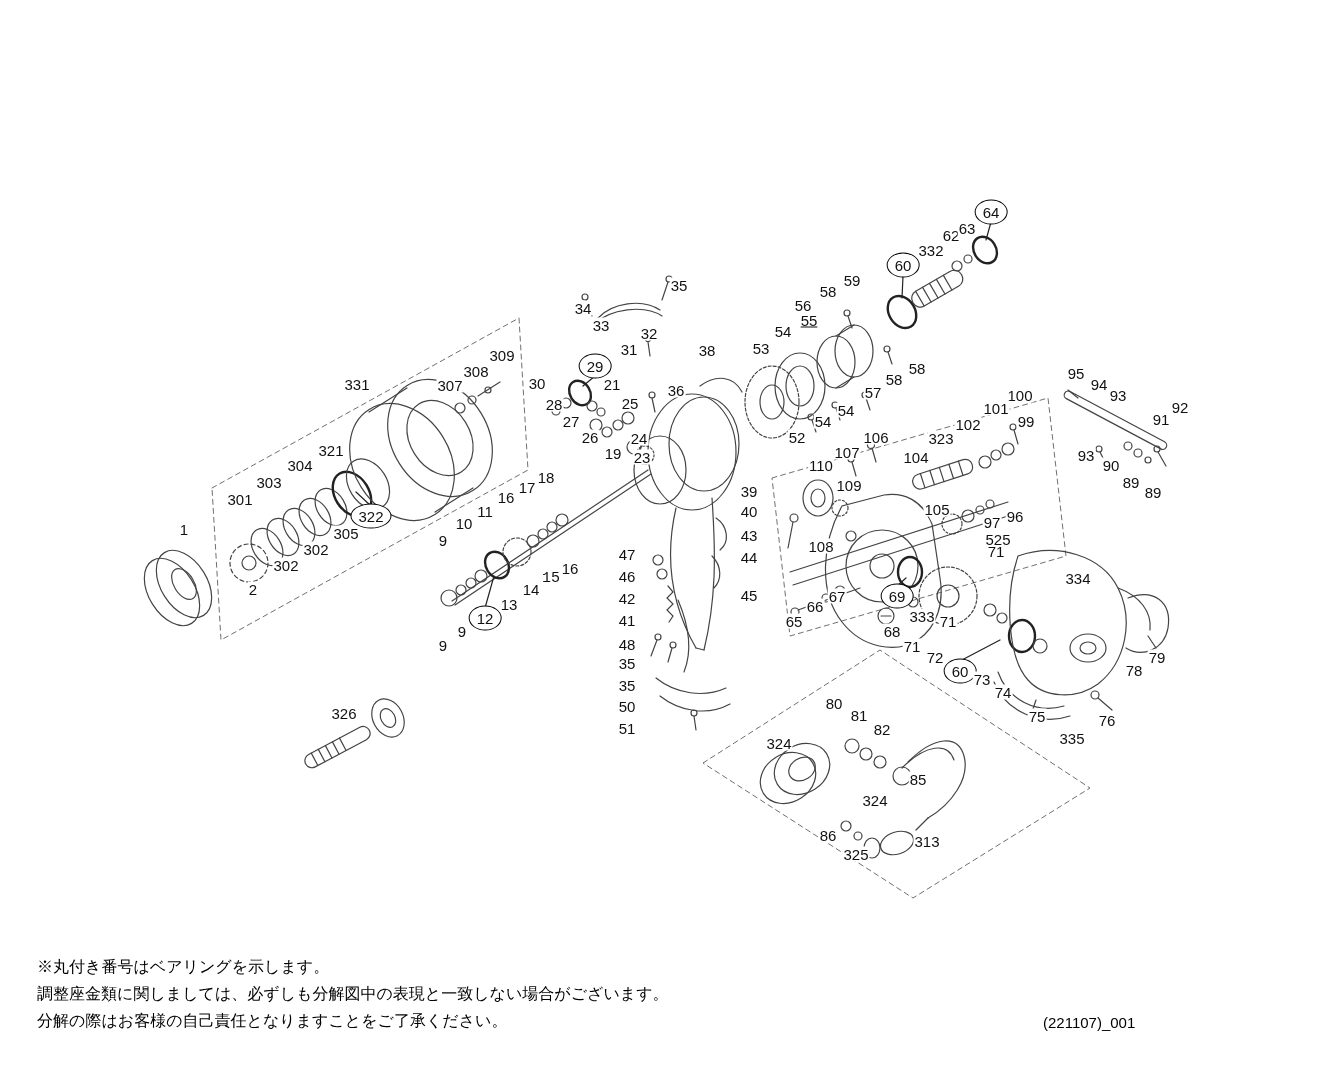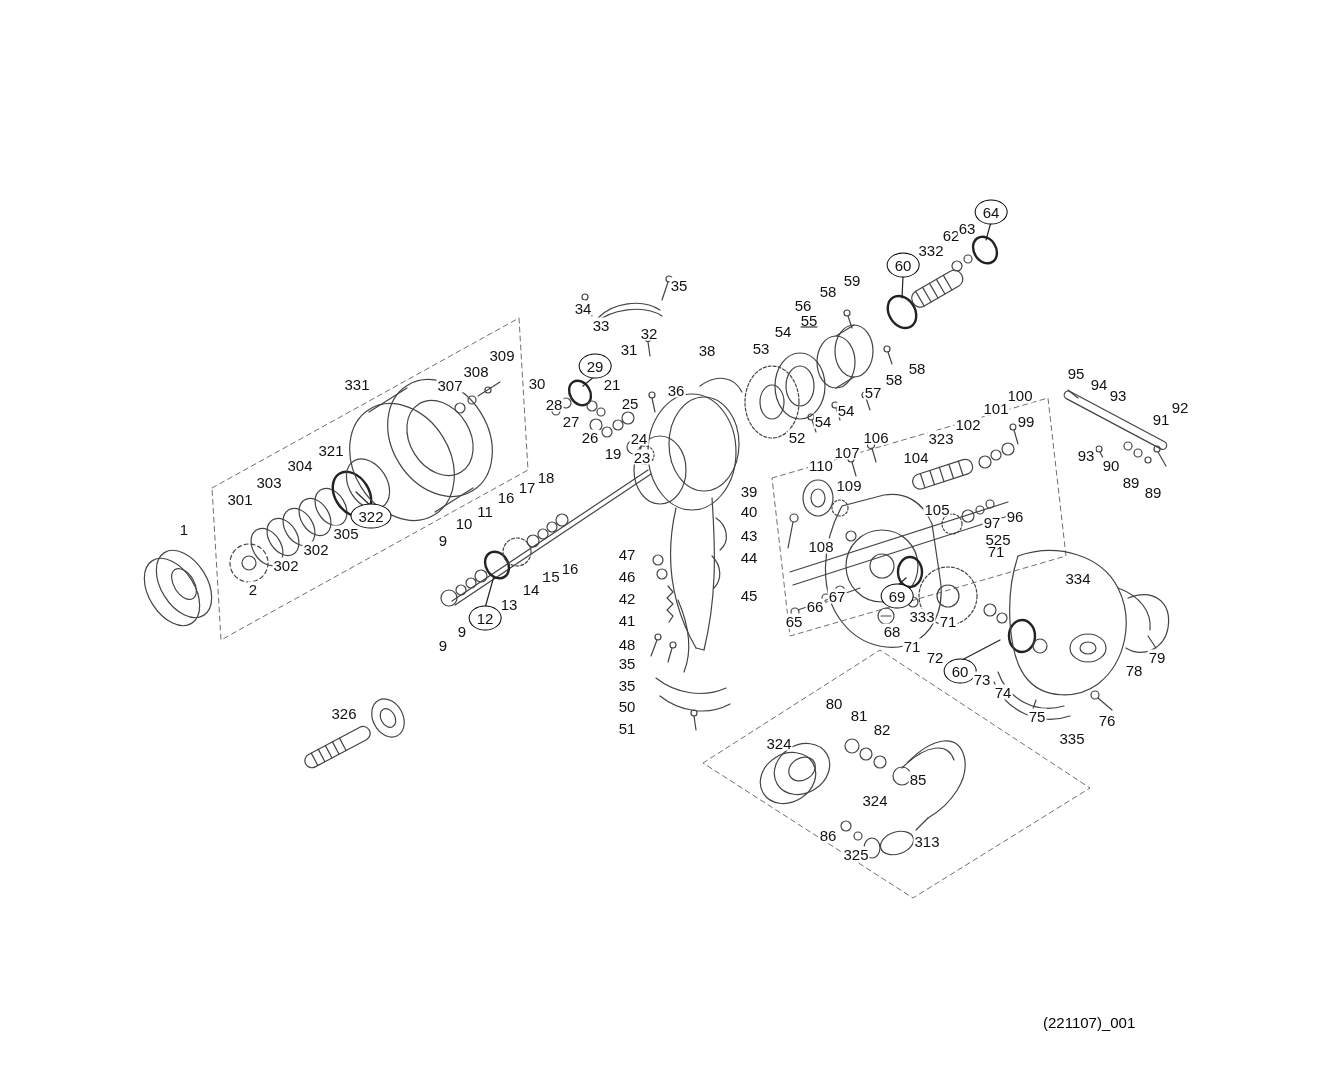--- a/index.html
+++ b/index.html
@@ -449,16 +449,21 @@
       <span class="part-label" style="left: 882px; top: 729px;">82</span>
       <span class="part-label" style="left: 918px; top: 779px;">85</span>
       <span class="part-label" style="left: 828px; top: 835px;">86</span>
       <span class="part-label" style="left: 927px; top: 841px;">313</span>
       <span class="part-label" style="left: 779px; top: 743px;">324</span>
       <span class="part-label" style="left: 875px; top: 800px;">324</span>
       <span class="part-label" style="left: 856px; top: 854px;">325</span>
       <span class="part-label" style="left: 344px; top: 713px;">326</span>
     </div>
 
+  <div class="footer">
+    <div class="footnote-line">※丸付き番号はベアリングを示します。</div>
+    <div class="footnote-line">調整座金類に関しましては、必ずしも分解図中の表現と一致しない場合がございます。</div>
+    <div class="footnote-line">分解の際はお客様の自己責任となりますことをご了承ください。</div>
+  </div>
 
   <div class="docnum">(221107)_001</div>
 
 </div>
 
 </body></html>

